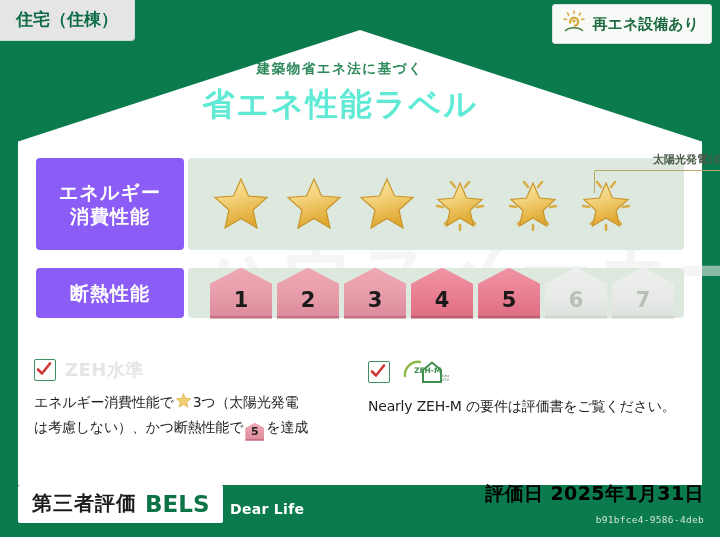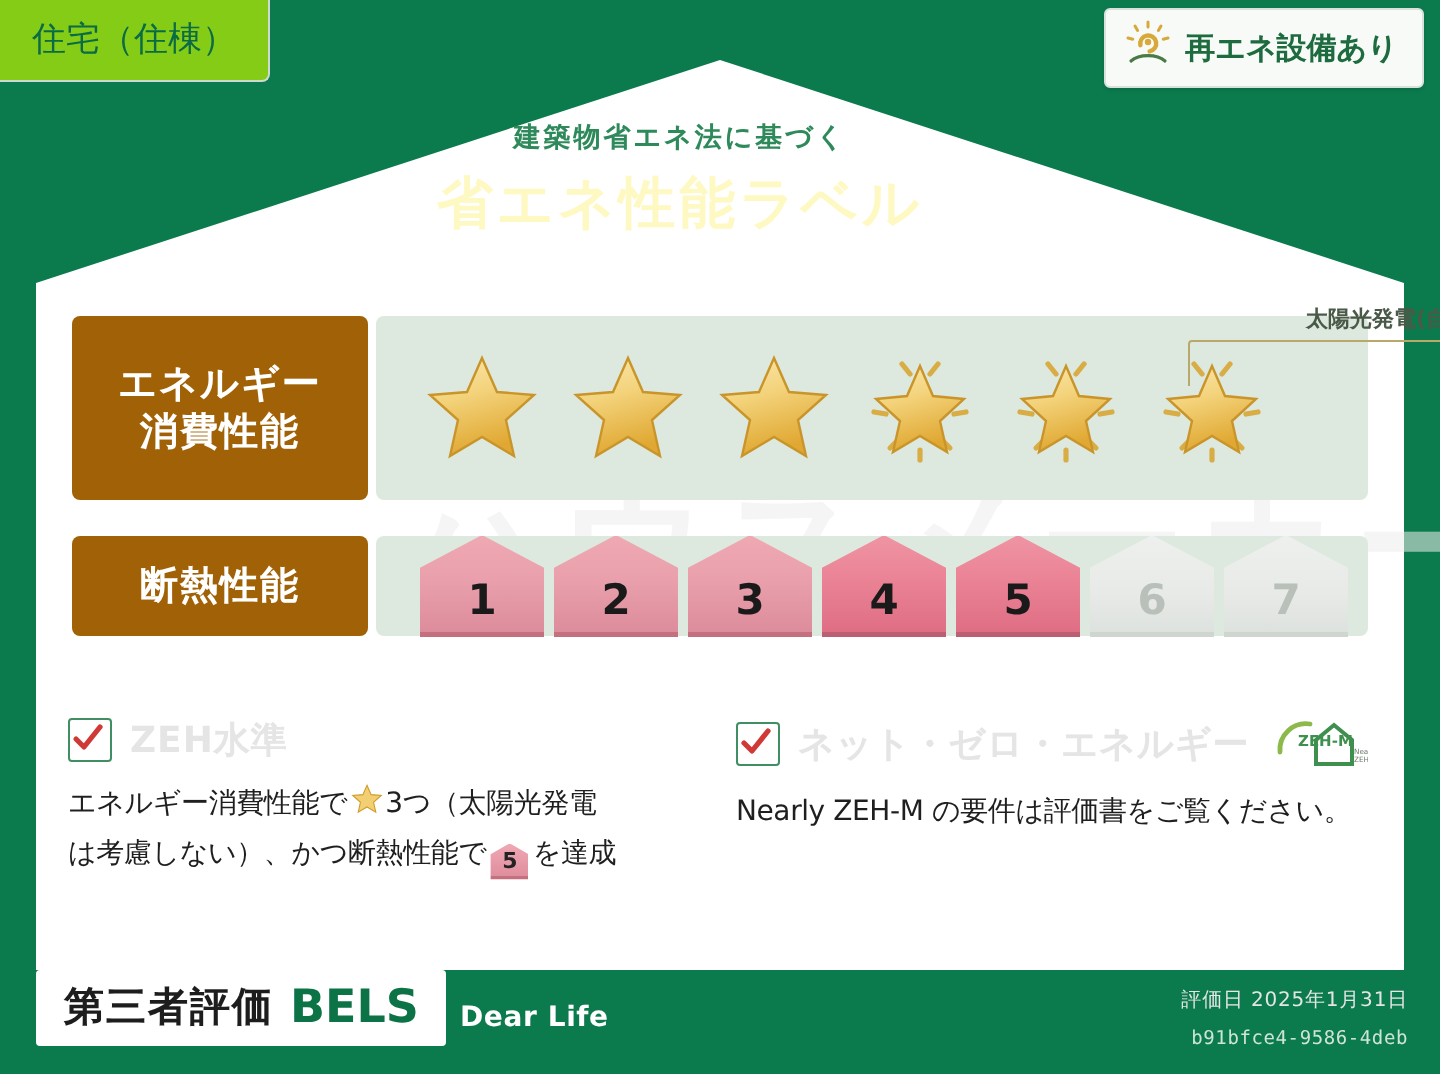--- a/index.html
+++ b/index.html
@@ -22,22 +22,22 @@
   
   .watermark{
     position:absolute;left:200px;top:225px;width:320px;height:110px;
     font-size:74px;color:#f0eeee;opacity:.55;letter-spacing:4px;
     font-weight:700;pointer-events:none;white-space:nowrap;
     font-family:"DejaVu Sans","Liberation Sans",sans-serif;
   }
   
   .tab-building-type{
     position:absolute;left:0px;top:0px;
-    background:#84cc16;color:#0b6b45;
-    font-size:17px;font-weight:400;letter-spacing:0px;
+    background:#e5e5e5;color:#0b6b45;
+    font-size:17px;font-weight:700;letter-spacing:0px;
     padding:8px 16px 9px 16px;
     border:1px solid #cfd9d3;border-left:none;border-top:none;
     border-radius:0 0 4px 0;
     white-space:nowrap;
   }
   
   .badge-renewable{
     position:absolute;right:8px;top:4px;
     background:#f7faf7;border:1px solid #d8e2da;border-radius:3px;
     display:flex;align-items:center;gap:6px;
@@ -46,36 +46,36 @@
   }
   .badge-renewable .txt{
     color:#1d6b3f;font-size:15px;font-weight:700;white-space:nowrap;text-align:right;
   }
   
   .title-wrap{position:absolute;left:0;top:60px;width:680px;text-align:center;}
   .title-sub{
     font-size:13.5px;font-weight:700;color:#2f8a5b;letter-spacing:1.5px;
   }
   .title-main{
-    font-size:28px;font-weight:700;color:#fef9c3;letter-spacing:2px;
+    font-size:32px;font-weight:700;color:#5eead4;letter-spacing:2px;
     margin-top:5px;
   }
   
   .row{
     position:absolute;left:36px;width:648px;
     display:flex;align-items:stretch;
   }
   .row-energy{top:158px;height:92px;}
   .row-insul{top:268px;height:50px;}
   .row-band{
     background:#dde9de;border-radius:4px;
     flex:1;display:flex;align-items:center;position:relative;
   }
   .row-label{
-    background:#a16207;color:#fff;border-radius:4px;
+    background:#8b5cf6;color:#fff;border-radius:4px;
     width:148px;min-width:148px;
     display:flex;flex-direction:column;align-items:center;justify-content:center;
     font-size:19px;font-weight:700;letter-spacing:1px;line-height:1.28;
     margin-right:4px;text-align:center;
   }
   .row-label.small{font-size:19px;}
   
   .stars{display:flex;align-items:center;gap:11px;padding-left:22px;}
   .star-slot{position:relative;width:62px;height:62px;}
   
@@ -141,21 +141,21 @@
     display:flex;align-items:center;gap:8px;
   }
   .footer-badge .jp{font-size:20px;font-weight:700;color:#1d1d1d;letter-spacing:1px;}
   .footer-badge .bels{font-size:23px;font-weight:700;color:#0c7346;letter-spacing:0px;}
   .footer-brand{
     position:absolute;left:230px;bottom:20px;
     color:#ffffff;font-size:14px;font-weight:700;letter-spacing:.3px;
   }
   .footer-date{
     position:absolute;right:16px;bottom:30px;
-    color:#e5e5e5;font-size:10px;font-weight:400;letter-spacing:.4px;white-space:nowrap;
+    color:#000000;font-size:19px;font-weight:700;letter-spacing:.4px;white-space:nowrap;
   }
   .footer-id{
     position:absolute;right:16px;bottom:12px;
     color:#cfe4d8;font-size:9.5px;letter-spacing:.3px;white-space:nowrap;
     font-family:"DejaVu Sans Mono","Liberation Mono",monospace;
   }
 </style>
 </head>
 <body>
 
@@ -306,21 +306,20 @@
       </div>
     </div>
 
     <div class="check-col">
       <div class="check-head">
         <span class="cbox">
           <svg width="16" height="16" viewBox="0 0 16 16">
             <path d="M2 8.5 L6 12.5 L14 2.5" fill="none" stroke="#d03a36" stroke-width="2.6" stroke-linecap="round" stroke-linejoin="round"></path>
           </svg>
         </span>
-        <span class="check-title">ネット・ゼロ・エネルギー</span>
         <span class="zehm-logo">
           <svg width="46" height="28" viewBox="0 0 46 28">
             <path d="M2 18 A13 13 0 0 1 17 4" fill="none" stroke="#8cb94a" stroke-width="2.4" stroke-linecap="round"></path>
             <path d="M20 24 L20 12 L29 4.5 L38 12 L38 24 Z" fill="none" stroke="#3f8f4f" stroke-width="2"></path>
             <text x="11" y="15" font-size="7.5" font-weight="bold" fill="#3f8f4f" font-family="DejaVu Sans, sans-serif">ZEH-M</text>
             <text x="39" y="19" font-size="3.6" fill="#6b7b6b" font-family="DejaVu Sans, sans-serif">Nearly</text>
             <text x="39" y="23" font-size="3.6" fill="#6b7b6b" font-family="DejaVu Sans, sans-serif">ZEH-M</text>
           </svg>
         </span>
       </div>

